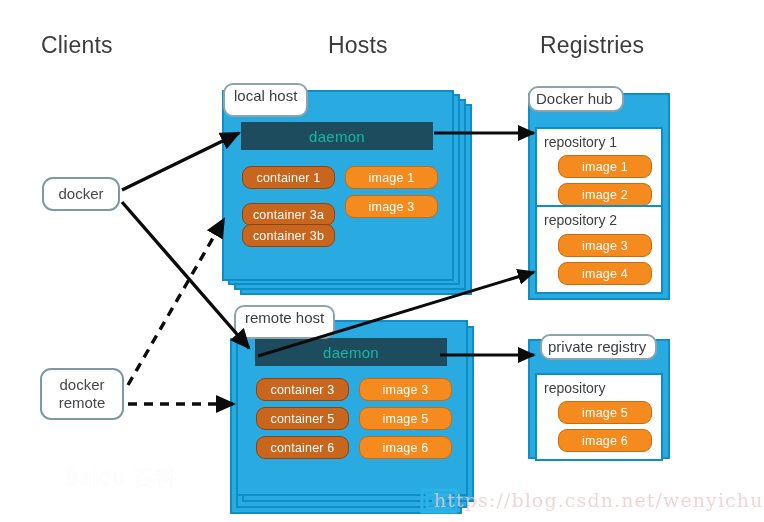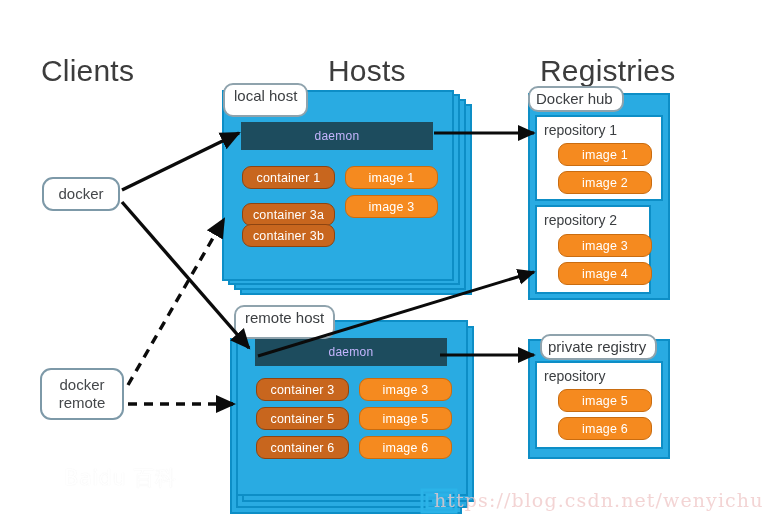--- a/index.html
+++ b/index.html
@@ -8,26 +8,25 @@
     background:#ffffff;
     font-family:"Liberation Sans", sans-serif;
     overflow:hidden;
     position:relative;
   }
   .stage{position:absolute;left:0;top:0;width:764px;height:522px;}
 
   
   .col-head{
     position:absolute;
-    font-size:30px;
+    font-size:23px;
     color:#3c3c3c;
     font-weight:400;
     white-space:nowrap;
     letter-spacing:.2px;
-    margin-top:22px;
   }
   #head-clients{left:41px;top:32px;}
   #head-hosts{left:328px;top:32px;}
   #head-registries{left:540px;top:32px;}
 
   
   .client-box{
     position:absolute;
     background:#ffffff;
     border:2px solid #7d99a8;
@@ -68,22 +67,22 @@
     font-size:15px;
     color:#3b3e41;
     padding:2px 9px 11px 9px;
     white-space:nowrap;
     box-sizing:border-box;
     z-index:6;
   }
   .daemon{
     position:absolute;
     background:#1D4C5E;
-    color:#c4b5fd;
-    font-size:12px;
+    color:#14b8a6;
+    font-size:15px;
     display:flex;
     align-items:center;
     justify-content:center;
     letter-spacing:.3px;
   }
   .pill{
     position:absolute;
     border-radius:9px;
     font-size:12.5px;
     color:#ffffff;
@@ -113,20 +112,21 @@
     padding:2px 9px 3px 6px;
     white-space:nowrap;
     box-sizing:border-box;
     z-index:6;
   }
   .repo-box{
     position:absolute;
     background:#ffffff;
     border:2px solid #0d8ec6;
     box-sizing:border-box;
+    margin-top:12px;
   }
   .repo-label{
     position:absolute;
     font-size:14px;
     color:#3b3e41;
     white-space:nowrap;
   }
 
   
   svg.arrows{position:absolute;left:0;top:0;width:764px;height:522px;pointer-events:none;z-index:8;}
@@ -211,21 +211,21 @@
   <div style="position:absolute;left:528px;top:93px;width:142px;height:207px;">
     <div class="registry-outer" style="left:0;top:0;width:142px;height:207px;"></div>
     <div class="registry-tab" style="left:0px;top:-7px;">Docker hub</div>
 
     <div class="repo-box" style="left:7px;top:22px;width:128px;height:86px;">
       <div class="repo-label" style="left:7px;top:5px;">repository 1</div>
       <div class="pill image" style="left:21px;top:26px;width:94px;height:23px;">image 1</div>
       <div class="pill image" style="left:21px;top:54px;width:94px;height:23px;">image 2</div>
     </div>
 
-    <div class="repo-box" style="left:7px;top:112px;width:116px;height:89px;">
+    <div class="repo-box" style="left:7px;top:100px;width:128px;height:89px;">
       <div class="repo-label" style="left:7px;top:5px;">repository 2</div>
       <div class="pill image" style="left:21px;top:27px;width:94px;height:23px;">image 3</div>
       <div class="pill image" style="left:21px;top:55px;width:94px;height:23px;">image 4</div>
     </div>
   </div>
 
   <div style="position:absolute;left:528px;top:339px;width:142px;height:120px;">
     <div class="registry-outer" style="left:0;top:0;width:142px;height:120px;"></div>
     <div class="registry-tab" style="left:12px;top:-5px;">private registry</div>
 

